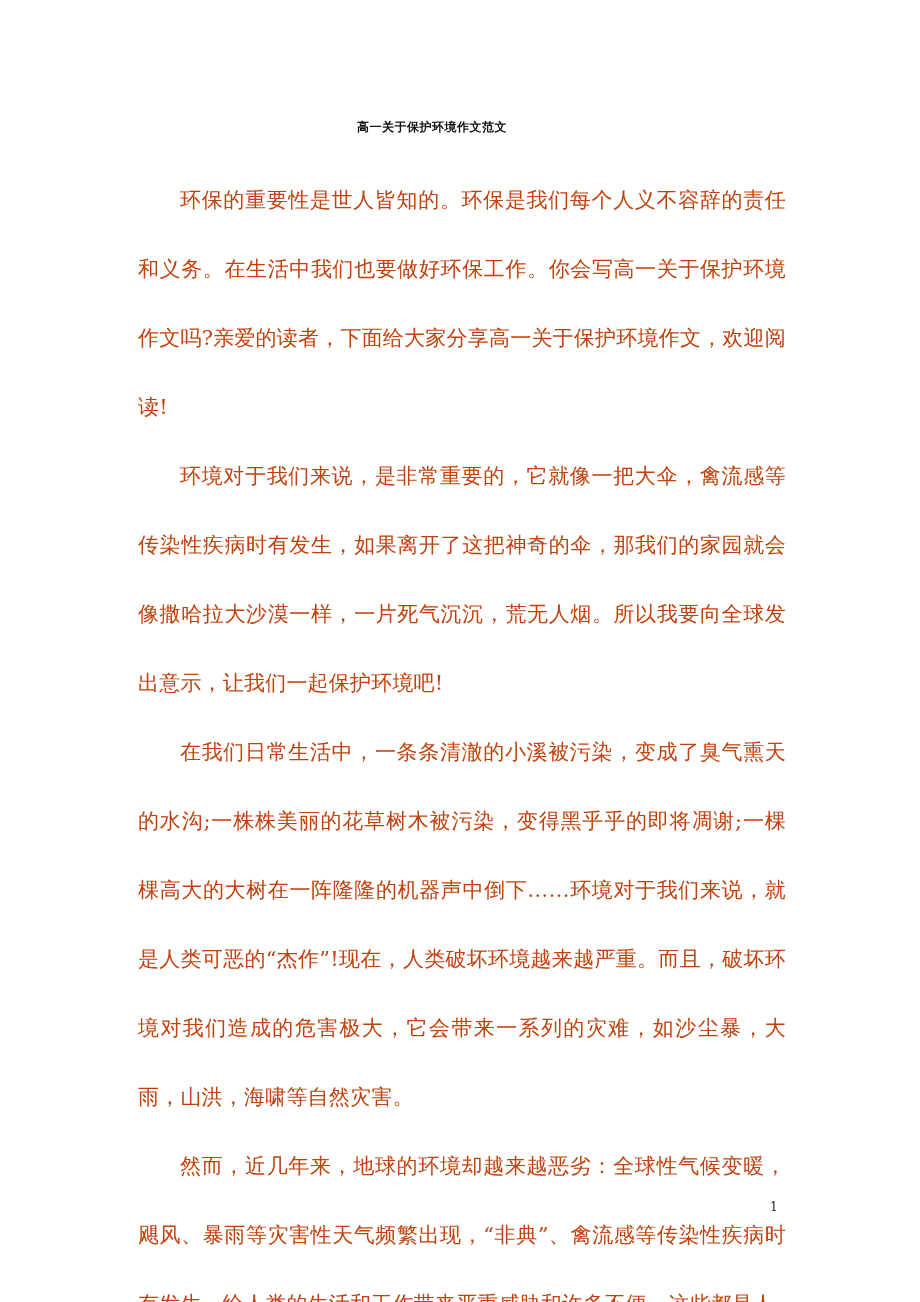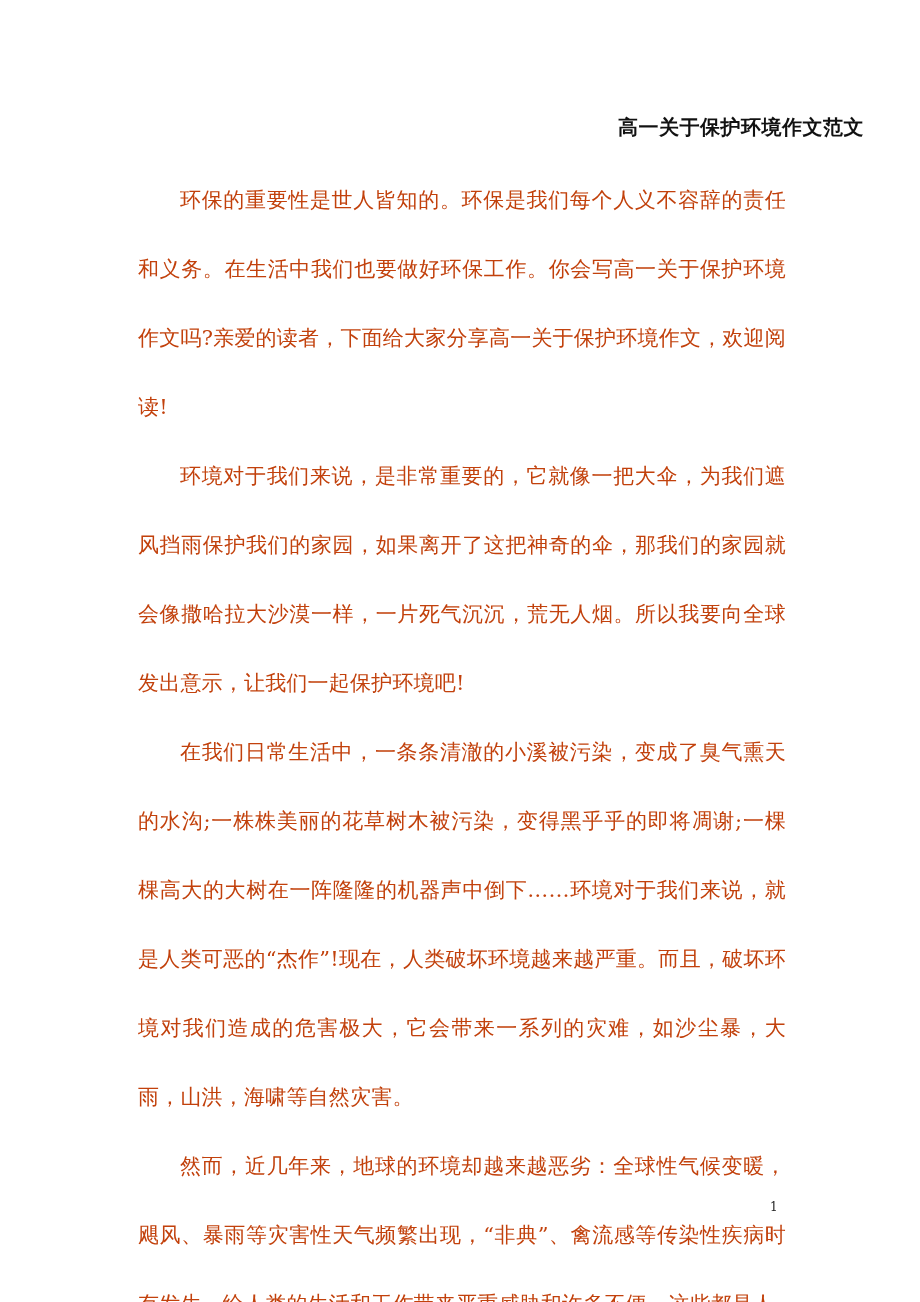--- a/index.html
+++ b/index.html
@@ -20,22 +20,22 @@
       left: 0; top: 0;
       width: 920px;
       height: 1302px;
       background: #fff;
     }
     .title {
       position: absolute;
       top: 113px;
       left: 0;
       width: 864px;
-      text-align: right;
-      font-size: 20px;
+      text-align: center;
+      font-size: 12px;
       font-weight: bold;
       letter-spacing: 0.5px;
       line-height: 28px;
       color: #111;
     }
     .body-text {
       position: absolute;
       left: 138px;
       width: 648px;
       font-size: 21px;
@@ -58,19 +58,19 @@
     }
   </style>
 </head>
 <body>
 
 <div class="page">
   <div class="title">高一关于保护环境作文范文</div>
 
   <div class="body-text" style="top:166px;">
     <p class="para">环保的重要性是世人皆知的。环保是我们每个人义不容辞的责任和义务。在生活中我们也要做好环保工作。你会写高一关于保护环境作文吗?亲爱的读者，下面给大家分享高一关于保护环境作文，欢迎阅读!</p>
-    <p class="para">环境对于我们来说，是非常重要的，它就像一把大伞，为我们遮风挡雨保护我们的家园，如果离开了这把神奇的伞，那我们的家园就会像撒哈拉大沙漠一样，一片死气沉沉，荒无人烟。所以我要向全球发出意示，让我们一起保护环境吧!</p>
+    <p class="para">环境对于我们来说，是非常重要的，它就像一把大伞，禽流感等传染性疾病时有发生，如果离开了这把神奇的伞，那我们的家园就会像撒哈拉大沙漠一样，一片死气沉沉，荒无人烟。所以我要向全球发出意示，让我们一起保护环境吧!</p>
     <p class="para">在我们日常生活中，一条条清澈的小溪被污染，变成了臭气熏天的水沟;一株株美丽的花草树木被污染，变得黑乎乎的即将凋谢;一棵棵高大的大树在一阵隆隆的机器声中倒下……环境对于我们来说，就是人类可恶的“杰作”!现在，人类破坏环境越来越严重。而且，破坏环境对我们造成的危害极大，它会带来一系列的灾难，如沙尘暴，大雨，山洪，海啸等自然灾害。</p>
     <p class="para">然而，近几年来，地球的环境却越来越恶劣：全球性气候变暖，飓风、暴雨等灾害性天气频繁出现，“非典”、禽流感等传染性疾病时有发生，给人类的生活和工作带来严重威胁和许多不便。这些都是人</p>
   </div>
 
   <div class="page-num">1</div>
 </div>
 
 </body></html>

